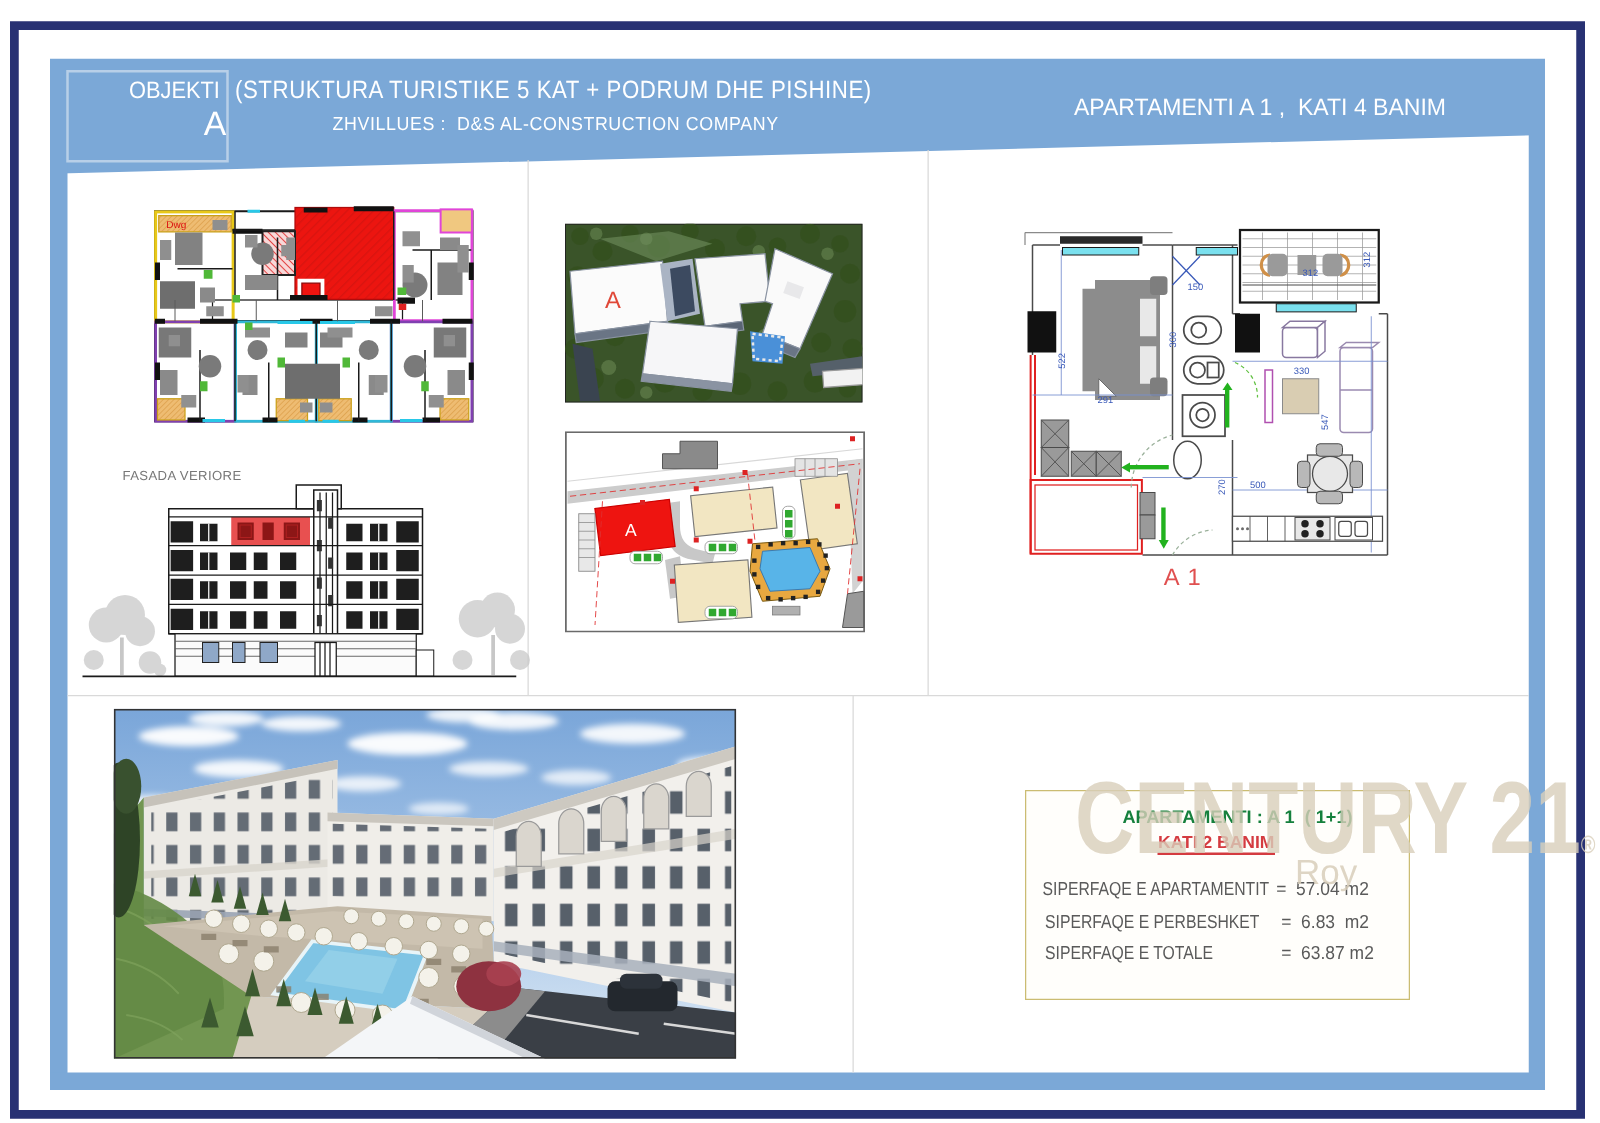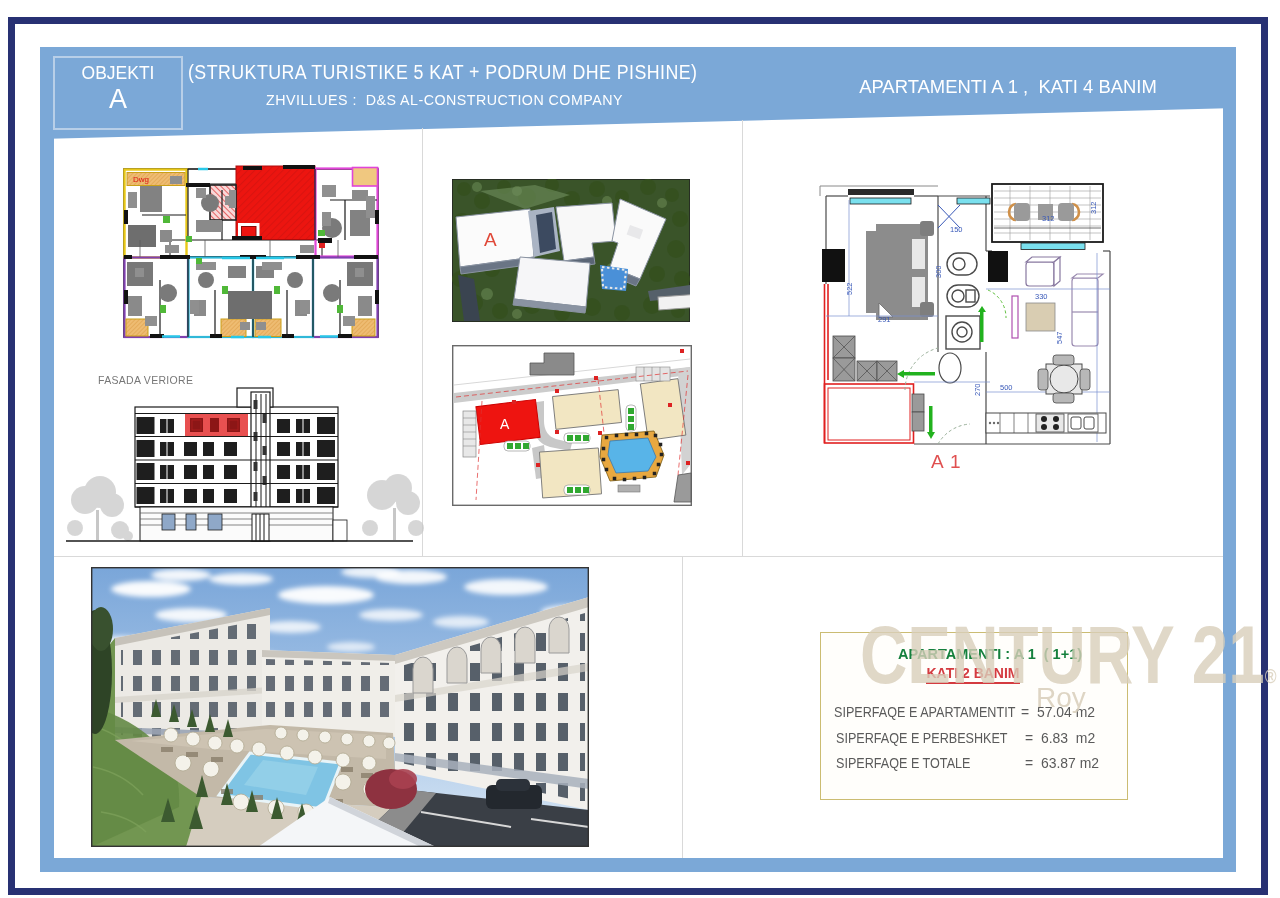--- a/index.html
+++ b/index.html
@@ -14,21 +14,21 @@
 <svg class="abs" style="left:0;top:0;" width="1280" height="898">
   <polygon points="40,47 1236,47 1236,108 40,139" fill="#7ba8d7"></polygon>
 </svg>
 
 <div class="abs" style="left:40px;top:120px;width:14px;height:752px;background:#7ba8d7;"></div>
 
 <div class="abs" style="left:1223px;top:100px;width:13px;height:772px;background:#7ba8d7;"></div>
 
 <div class="abs" style="left:40px;top:858px;width:1196px;height:14px;background:#7ba8d7;"></div>
 
-<div class="abs" style="left:53px;top:56px;width:126px;height:70px;border:2px solid #b8cfe8;color:#ffffff;text-align:center;">
+<div class="abs" style="left:53px;top:56px;width:126px;height:70px;border:2px solid #b8cfe8;color:#ffffff;text-align:right;">
   <div style="font-size:19px;margin-top:4px;letter-spacing:0px;transform:scaleX(0.92);">OBJEKTI</div>
   <div style="font-size:27px;margin-top:0px;">A</div>
 </div>
 
 <div class="abs" style="left:188px;top:61px;width:540px;text-align:center;color:#fff;font-size:20px;white-space:nowrap;transform:scaleX(0.89);transform-origin:left;letter-spacing:0.5px;">(STRUKTURA TURISTIKE 5 KAT + PODRUM DHE PISHINE)</div>
 
 <div class="abs" style="left:188px;top:91px;width:540px;text-align:center;color:#fff;font-size:15px;white-space:nowrap;transform:scaleX(0.95);transform-origin:left;letter-spacing:0.5px;">ZHVILLUES :&nbsp; D&amp;S AL-CONSTRUCTION COMPANY</div>
 
 <div class="abs" style="left:850px;top:76px;width:316px;text-align:center;color:#fff;font-size:19px;white-space:nowrap;transform:scaleX(0.97);">APARTAMENTI A 1 ,&nbsp; KATI 4 BANIM</div>
 

